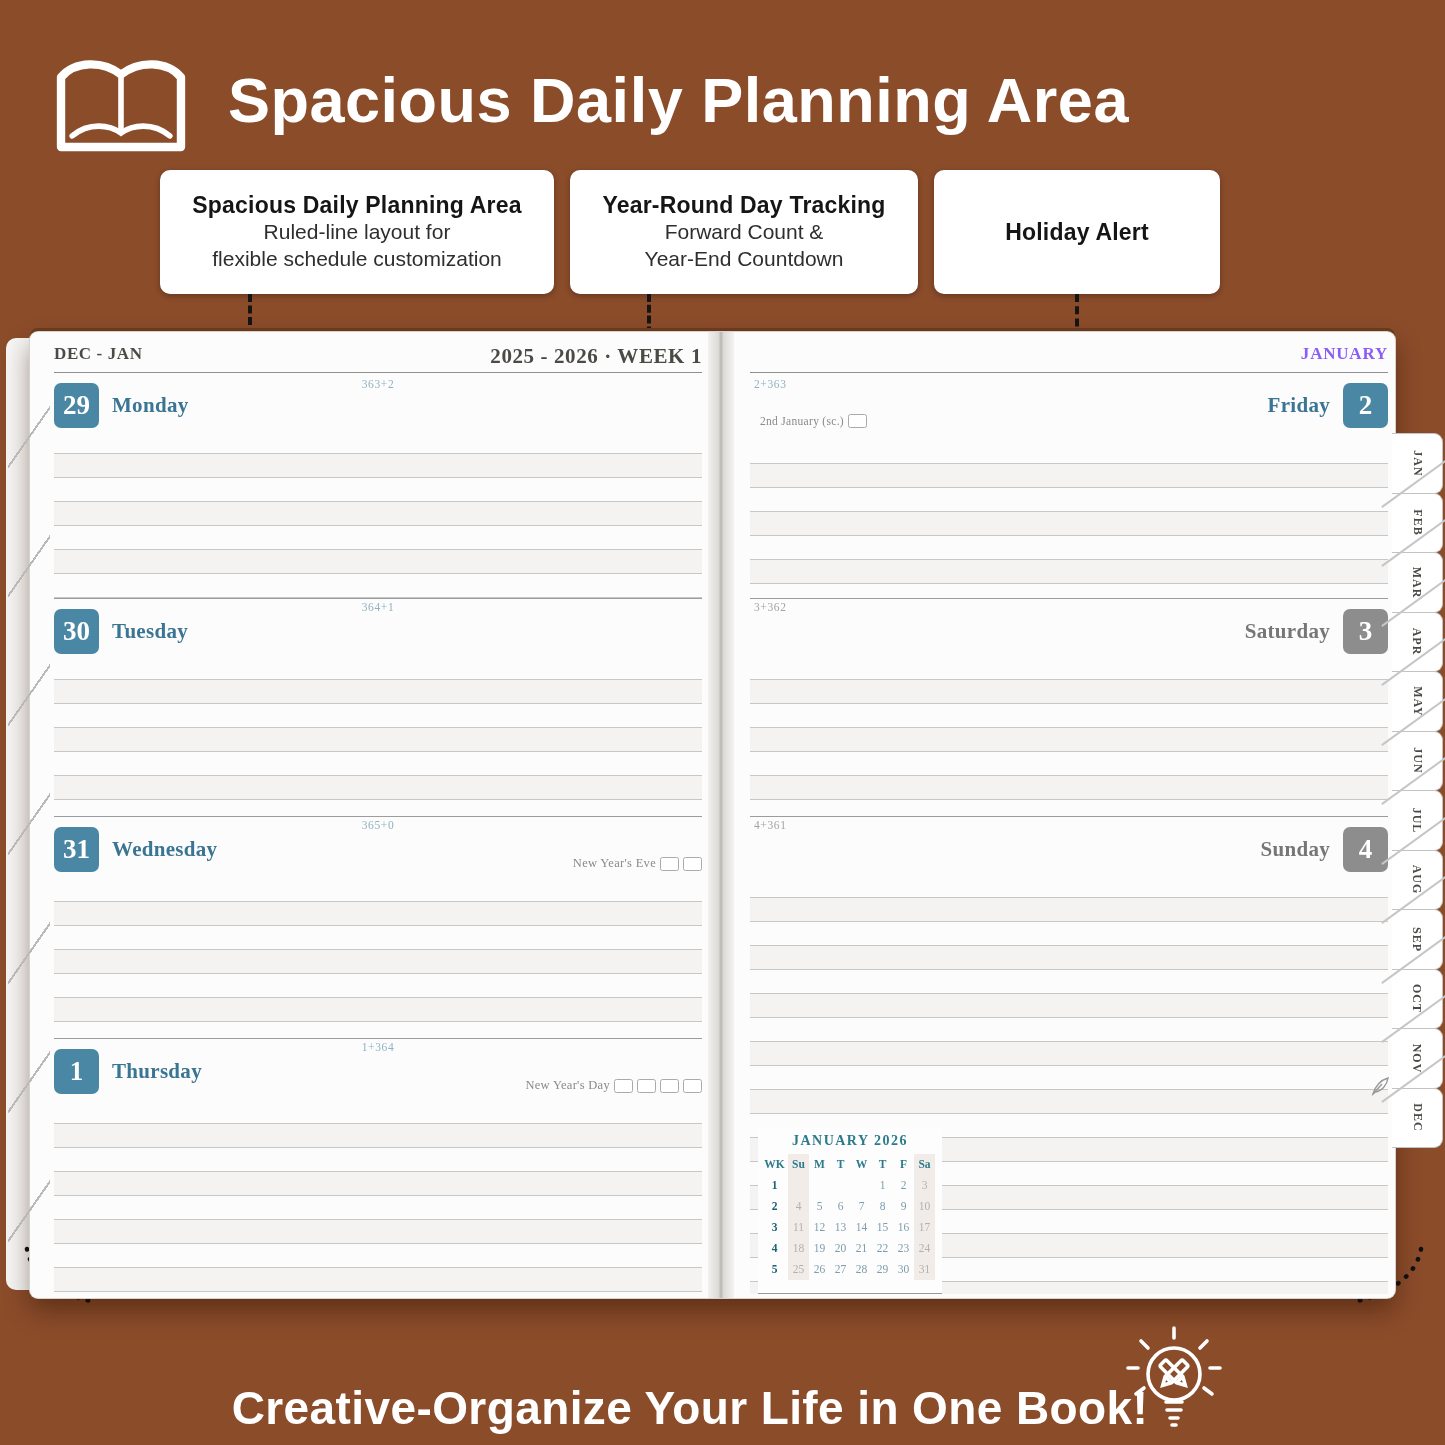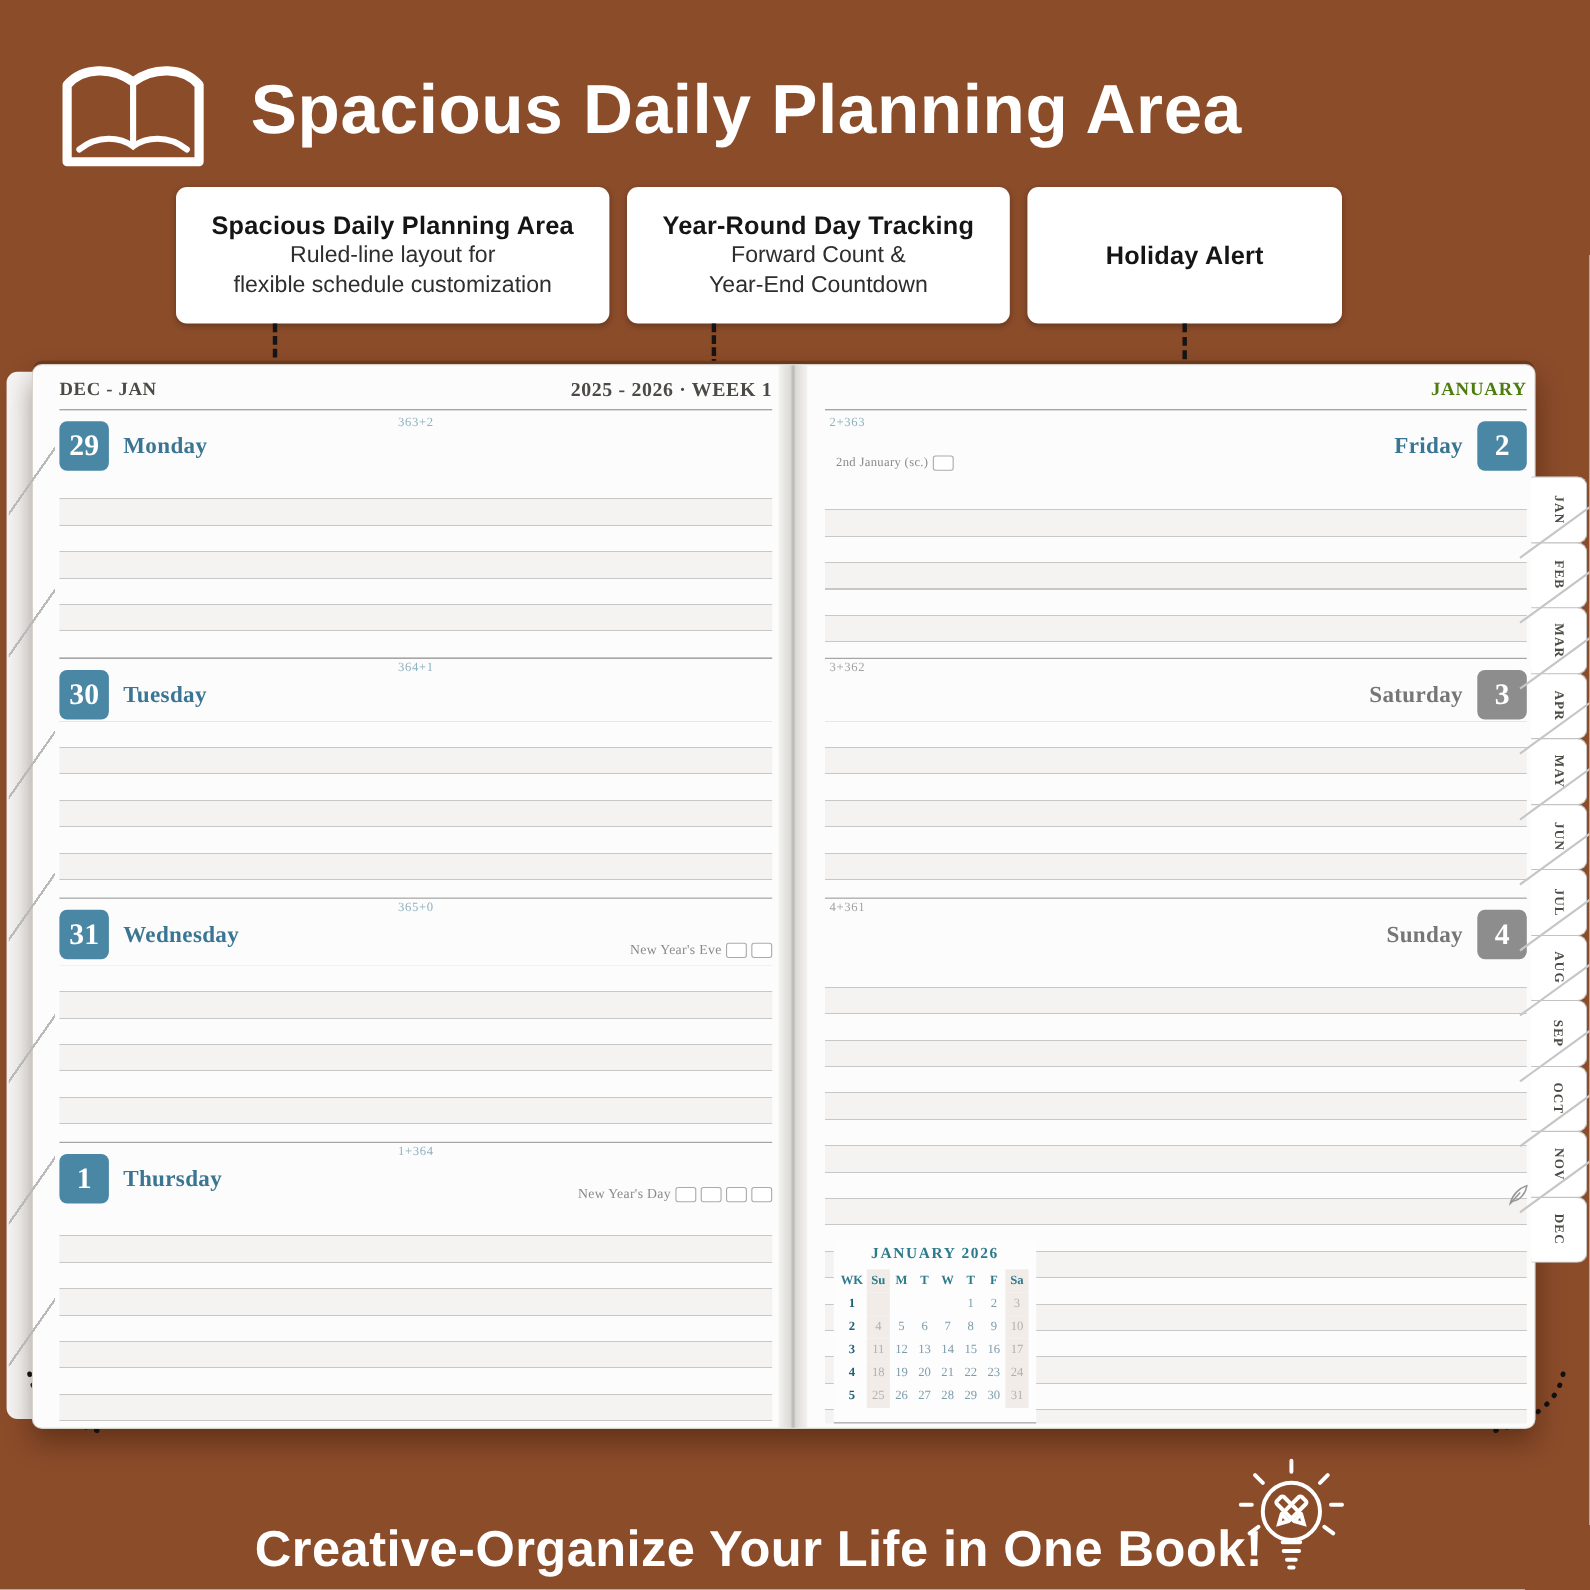--- a/index.html
+++ b/index.html
@@ -28,22 +28,22 @@
   
   .page-stack{position:absolute;left:6px;top:338px;width:26px;height:952px;background:#f7f6f4;border-radius:10px 0 0 10px;}
   .stack-hatch{position:absolute;left:8px;top:340px;width:42px;height:948px;
       background:repeating-linear-gradient(125deg,transparent 0 72px,#b9b9b9 72px 74px);z-index:3;pointer-events:none;}
   .spread{position:absolute;left:30px;top:332px;width:1365px;height:966px;background:#fcfcfc;border-radius:8px;
       box-shadow:0 0 0 1px #d8d2cc,0 -4px 0 #6a3a1c,0 12px 26px rgba(40,15,0,.45);z-index:2;}
   .spine{position:absolute;left:678px;top:0;width:26px;height:100%;
       background:linear-gradient(to right,#f2f1ef,#dddbd8 40%,#b9b7b4 50%,#dddbd8 60%,#f4f3f1);}
 
   .ph-left{position:absolute;left:24px;top:12px;font-family:"Liberation Serif",serif;font-weight:bold;font-size:17px;color:#4c4a45;letter-spacing:.6px;}
-  .ph-right{position:absolute;left:24px;top:12px;width:648px;text-align:right;font-family:"Liberation Serif",serif;font-weight:bold;font-size:18px;color:#4c4a45;letter-spacing:.6px;}
-  .ph-right-rp{position:absolute;left:720px;top:12px;width:638px;text-align:right;font-family:"Liberation Serif",serif;font-weight:bold;font-size:17px;color:#4d7c0f;letter-spacing:.8px;}
+  .ph-right{position:absolute;left:24px;top:12px;width:648px;text-align:right;font-family:"Liberation Serif",serif;font-weight:bold;font-size:21px;color:#4c4a45;letter-spacing:.6px;}
+  .ph-right-rp{position:absolute;left:720px;top:12px;width:638px;text-align:right;font-family:"Liberation Serif",serif;font-weight:bold;font-size:17px;color:#8b5cf6;letter-spacing:.8px;}
   .page-rule{position:absolute;border-top:1.5px solid #8f8f8f;}
   .divider{position:absolute;border-top:1.5px solid #9c9c9c;}
 
   .dlr{position:absolute;height:46px;display:flex;align-items:center;gap:13px;}
   .dlr.right{justify-content:flex-end;}
   .daysq{width:45px;height:45px;border-radius:7px;color:#fff;font-family:"Liberation Serif",serif;font-weight:bold;font-size:27px;display:flex;align-items:center;justify-content:center;flex:0 0 auto;}
   .sq-teal{background:#4a87a4;}
   .sq-gray{background:#8d8d8d;}
   .dayname{font-family:"Liberation Serif",serif;font-weight:bold;font-size:21px;letter-spacing:.3px;}
   .nm-teal{color:#3a7593;}

